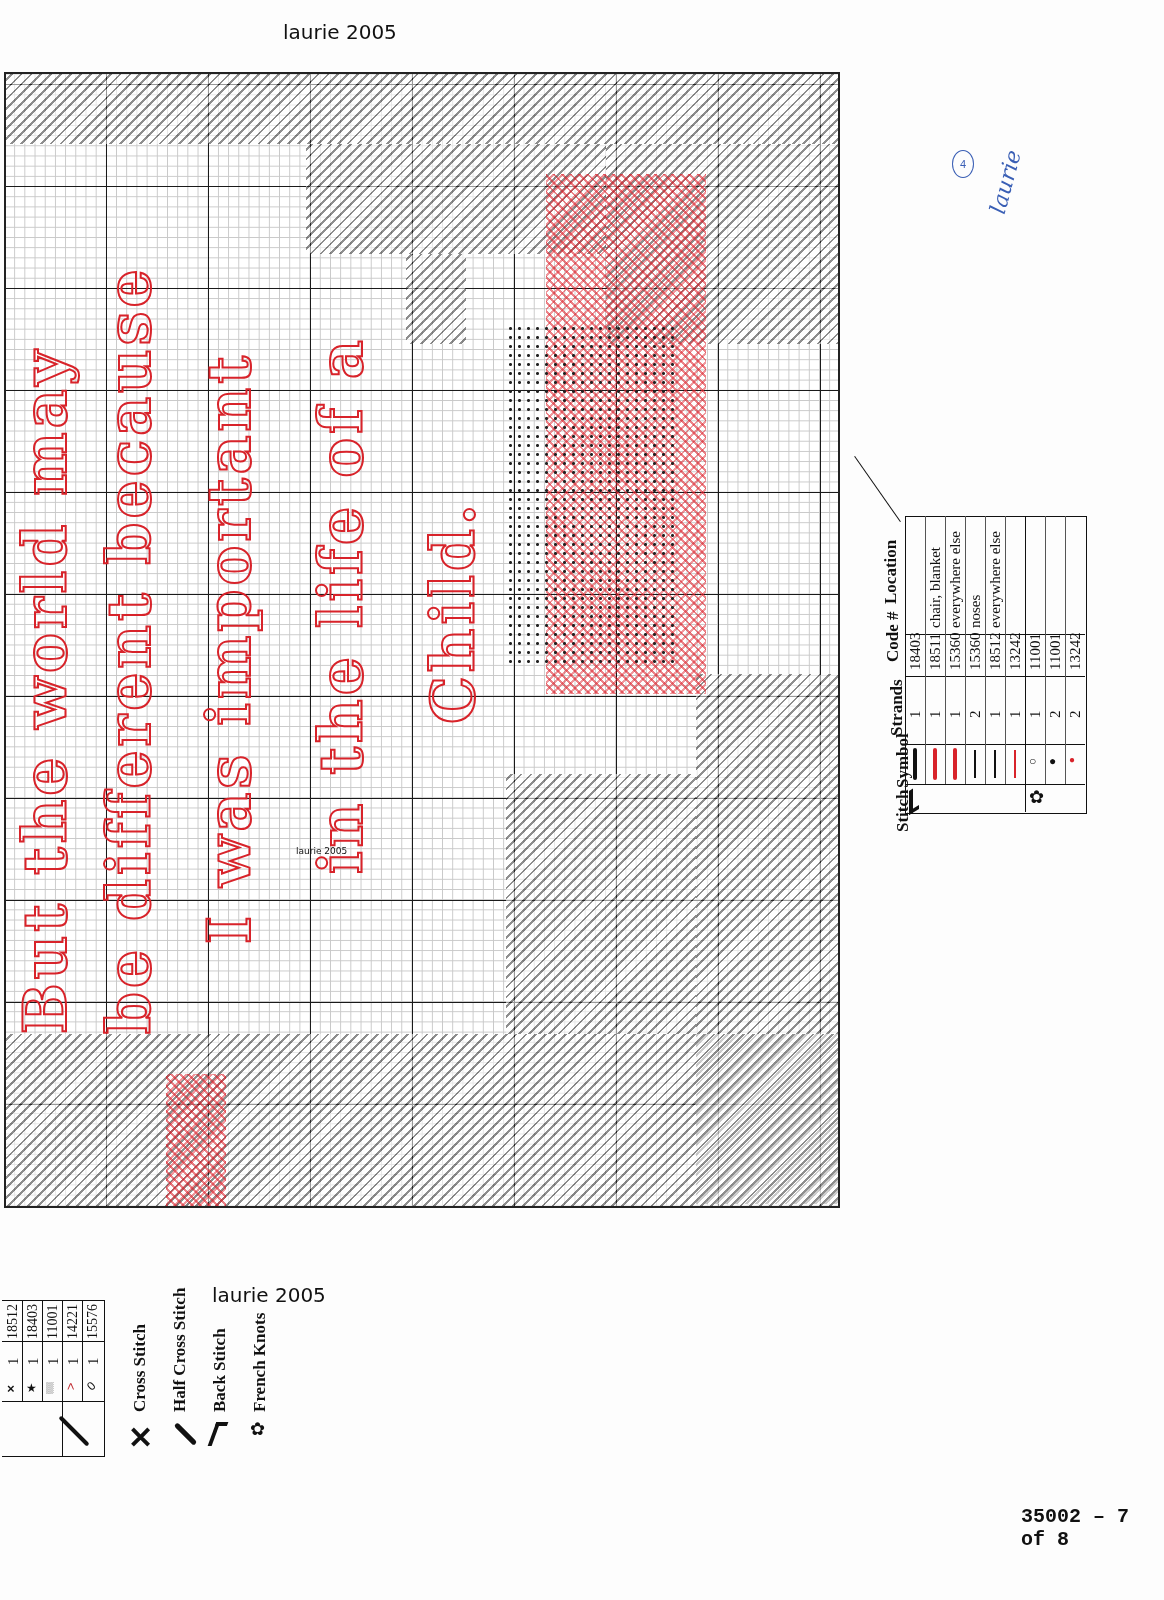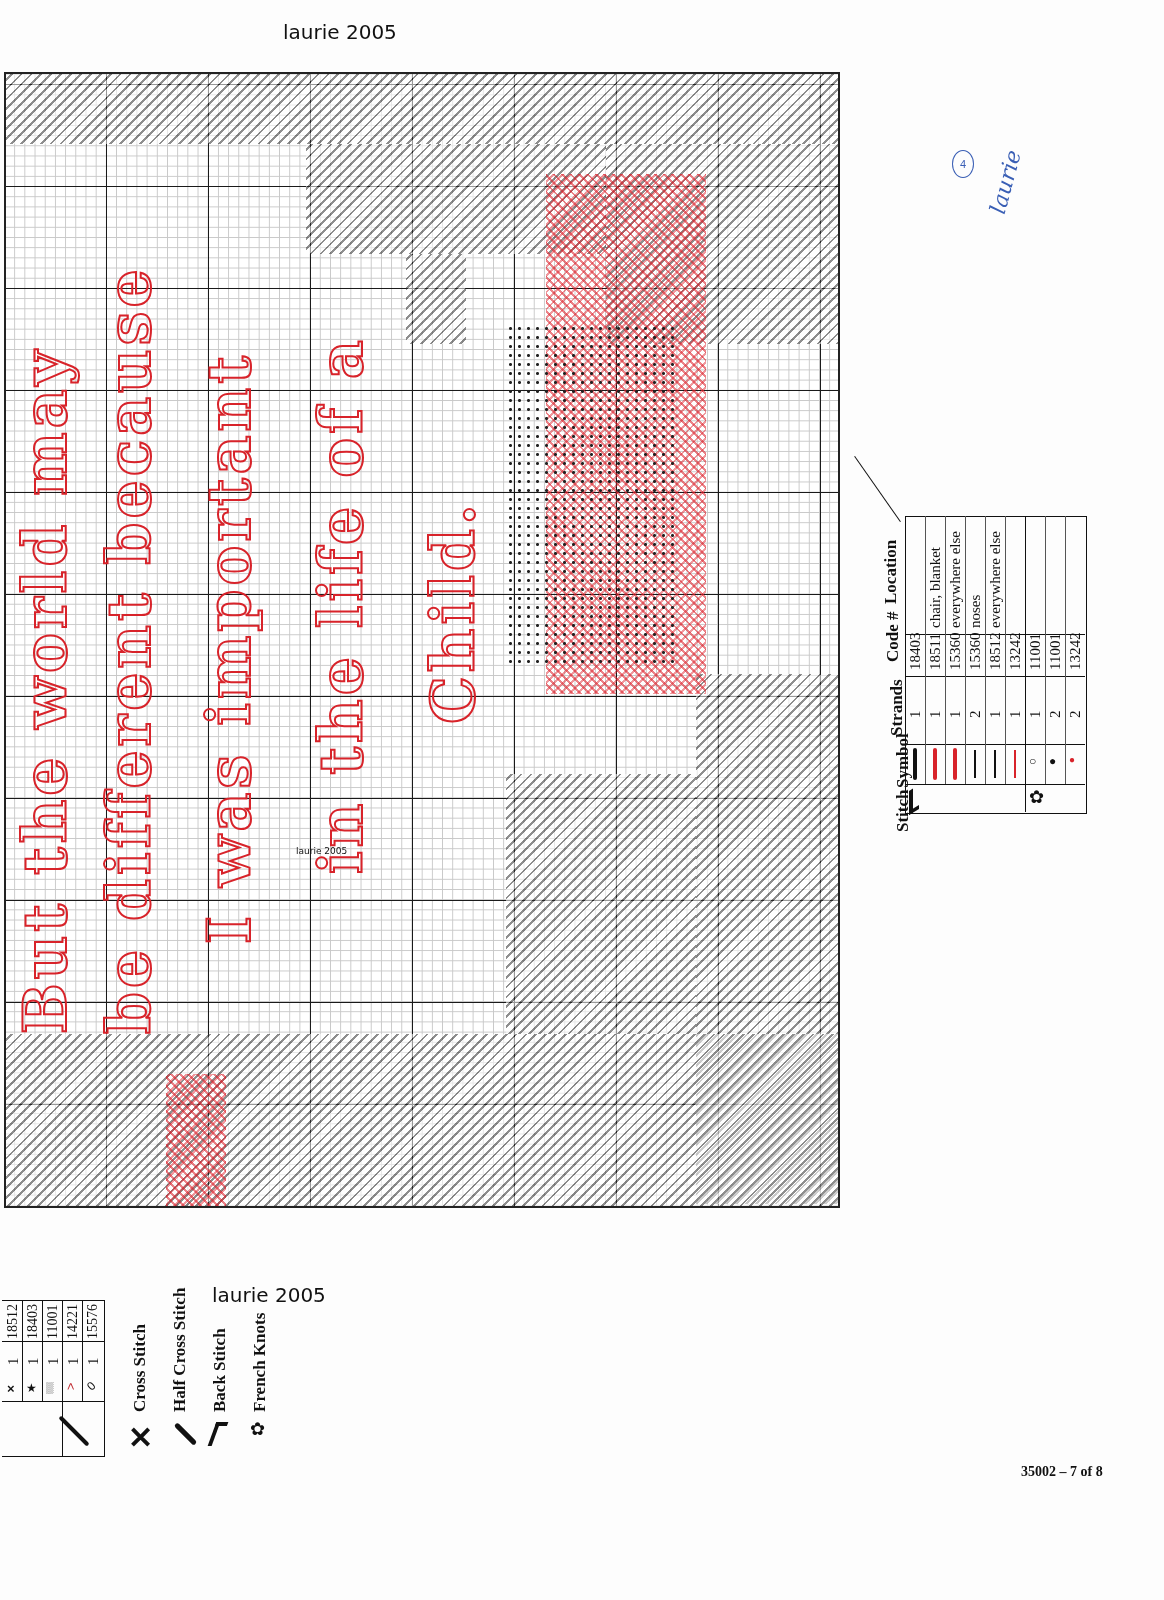--- a/index.html
+++ b/index.html
@@ -21,21 +21,21 @@
   .redfill{position:absolute;background-image:repeating-linear-gradient(45deg,rgba(220,30,40,.55) 0 2px,transparent 2px 6px),repeating-linear-gradient(-45deg,rgba(220,30,40,.45) 0 2px,transparent 2px 6px);}
   .blackfill{position:absolute;background-image:radial-gradient(#222 1.3px,transparent 1.6px);background-size:9px 9px;}
   .verse{position:absolute;transform-origin:0 0;transform:rotate(-90deg);white-space:nowrap;
     font-family:"DejaVu Serif",serif;font-weight:bold;color:transparent;-webkit-text-stroke:2px #d8232a;letter-spacing:4px;}
   .chart-sig{position:absolute;left:290px;top:772px;font-size:9px;color:#111;font-family:"DejaVu Sans",sans-serif;}
   .rot{position:absolute;transform-origin:0 0;transform:rotate(-90deg);white-space:nowrap;}
   .hdr{position:absolute;font-family:"Liberation Serif",serif;font-weight:bold;font-size:17px;transform-origin:0 0;transform:rotate(-90deg);white-space:nowrap;}
   .diag{position:absolute;height:0;border-top:1.5px solid #111;transform-origin:0 0;}
   .legend-text{font-family:"Liberation Serif",serif;font-weight:bold;font-size:17px;}
   .cell-text{font-family:"Liberation Serif",serif;font-size:15px;}
-  .footer{position:absolute;left:1021px;top:1464px;font-weight:bold;font-size:14px;font-family:Liberation Serif, serif;}
+  .footer{position:absolute;left:1021px;top:1505px;font-weight:bold;font-size:20px;font-family:Liberation Mono, monospace;}
   .stamp{position:absolute;left:945px;top:140px;color:#3a5fb5;font-family:"DejaVu Serif",serif;font-style:italic;font-size:22px;transform:rotate(-75deg);transform-origin:0 0;}
   .stamp-circle{position:absolute;left:952px;top:150px;width:20px;height:26px;border:1.5px solid #3a5fb5;border-radius:50%;font-size:11px;color:#3a5fb5;display:flex;align-items:center;justify-content:center;}
 </style>
 </head>
 <body>
 
 <div class="watermark" style="left:283px;top:20px;">laurie 2005</div>
 
 <div class="chart">
   <div class="fill" style="left:0;top:0;width:832px;height:70px;"></div>

